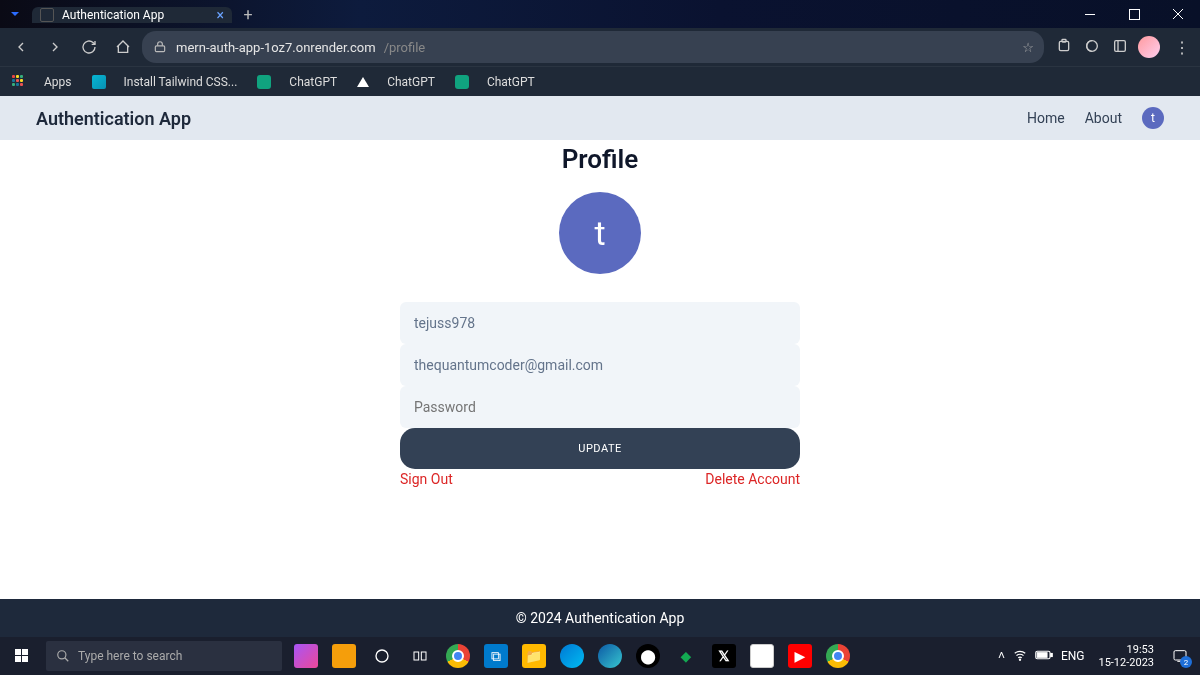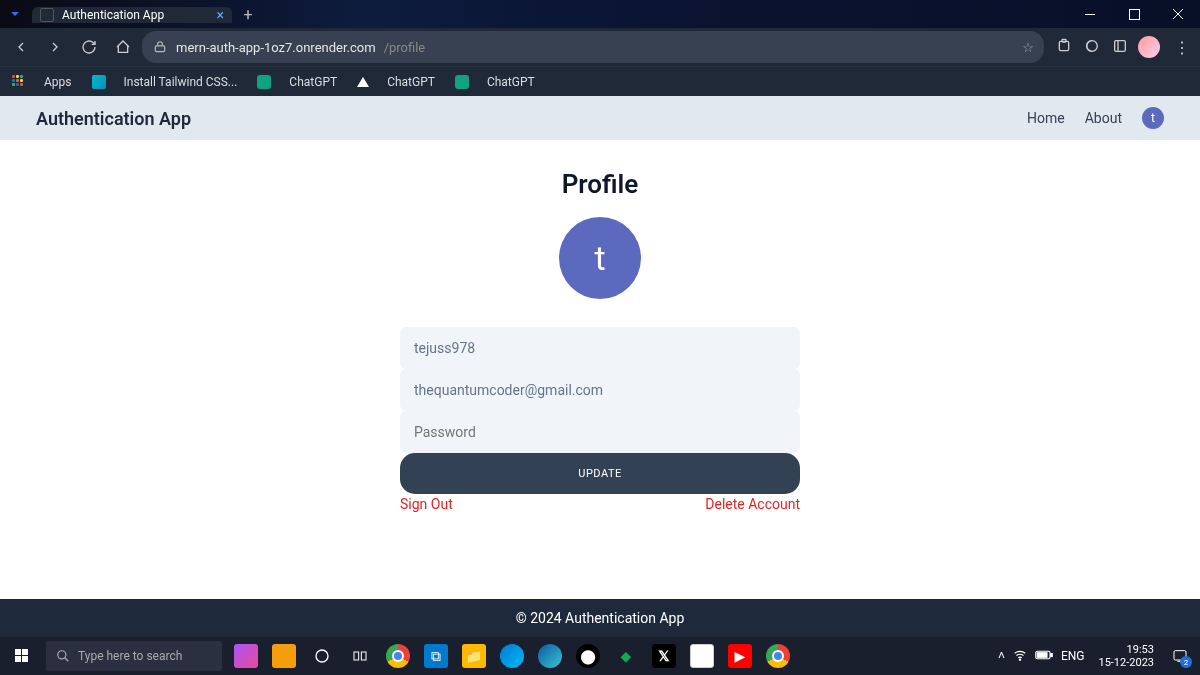--- a/index.html
+++ b/index.html
@@ -52,37 +52,37 @@
 .bm-cgpt{width:14px;height:14px;background:#10a37f;border-radius:3px}
 .bm-vercel{width:0;height:0;border-left:6px solid transparent;border-right:6px solid transparent;border-bottom:10px solid #fff}
 
 
 .content{flex:1;background:#fff;display:flex;flex-direction:column;overflow:hidden}
 .appheader{background:#e2e8f0;height:44px;display:flex;align-items:center;padding:0 36px}
 .app-title{font-size:18px;font-weight:600;color:#1e293b}
 .nav-links{margin-left:auto;display:flex;align-items:center;gap:20px;font-size:14px;color:#334155}
 .user-badge{width:22px;height:22px;border-radius:50%;background:#5b6abf;color:#fff;display:flex;align-items:center;justify-content:center;font-size:12px}
 
-.page{flex:1;display:flex;flex-direction:column;align-items:center;padding-top:29px}
+.page{flex:1;display:flex;flex-direction:column;align-items:center;padding-top:4px}
 .page-title{font-size:26px;font-weight:600;color:#0f172a;margin-bottom:18px}
 .avatar-big{width:82px;height:82px;border-radius:50%;background:#5b6abf;color:#fff;display:flex;align-items:center;justify-content:center;font-size:34px;margin-bottom:28px}
 .form{width:400px;display:flex;flex-direction:column;}
 .field{background:#f1f5f9;border:none;border-radius:6px;padding:13px 14px;font-size:14px;color:#64748b;outline:none}
 .btn-update{background:#334155;color:#fff;border:none;border-radius:15px;padding:14px;font-size:11px;letter-spacing:0.5px;cursor:pointer}
 .form-footer{display:flex;justify-content:space-between;margin-top:2px;font-size:14px}
 .link-danger{color:#dc2626;cursor:pointer}
 
 .copyright{height:38px;background:#1e293b;color:#fff;display:flex;align-items:center;justify-content:center;font-size:14px}
 
 
 .taskbar{height:38px;background:#1a1f2e;display:flex;align-items:center;color:#fff;font-size:12px}
 .start-btn{width:44px;display:flex;align-items:center;justify-content:center}
 .win-logo{width:14px;height:14px;display:grid;grid-template-columns:6px 6px;grid-template-rows:6px 6px;gap:1px}
 .win-logo span{background:#fff}
-.search-box{background:#2a3040;height:30px;width:176px;display:flex;align-items:center;padding:0 10px;gap:8px;border-radius:2px;margin-left:2px;color:#aaa}
+.search-box{background:#2a3040;height:30px;width:236px;display:flex;align-items:center;padding:0 10px;gap:8px;border-radius:2px;margin-left:2px;color:#aaa}
 .tb-icons{display:flex;align-items:center;gap:2px;margin-left:6px}
 .tb-icon{width:36px;height:30px;display:flex;align-items:center;justify-content:center}
 .tb-app{width:24px;height:24px;border-radius:3px;display:flex;align-items:center;justify-content:center;font-size:14px}
 .tray{margin-left:auto;display:flex;align-items:center;gap:8px;padding-right:8px}
 .tray-time{text-align:right;font-size:11px;line-height:1.2;padding:0 6px}
 .notif{width:24px;height:24px;display:flex;align-items:center;justify-content:center;position:relative}
 .notif-badge{position:absolute;bottom:0;right:0;background:#1e6fd9;color:#fff;font-size:8px;border-radius:50%;width:12px;height:12px;display:flex;align-items:center;justify-content:center}
 </style>
 </head>
 <body>

